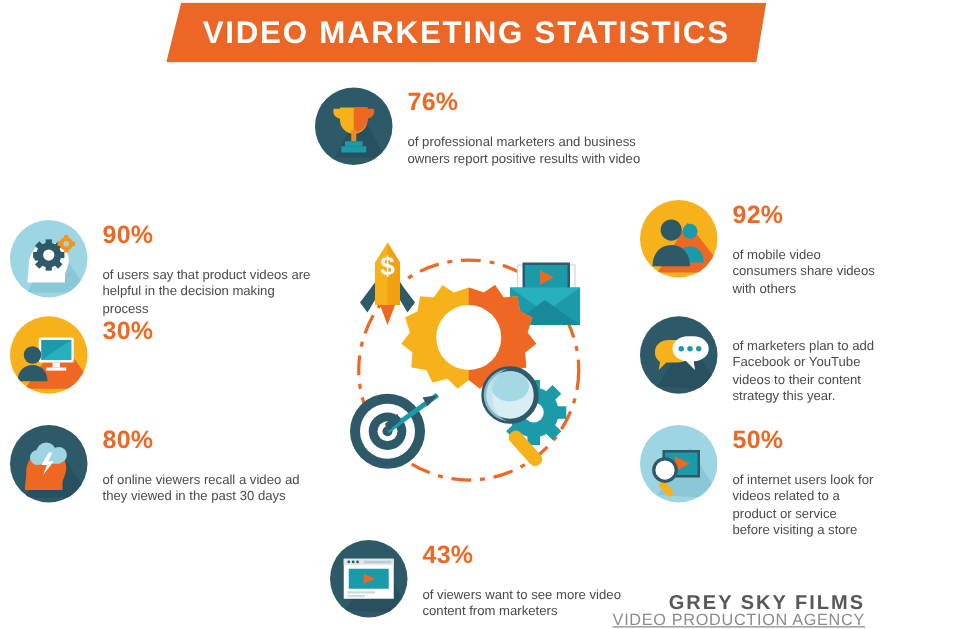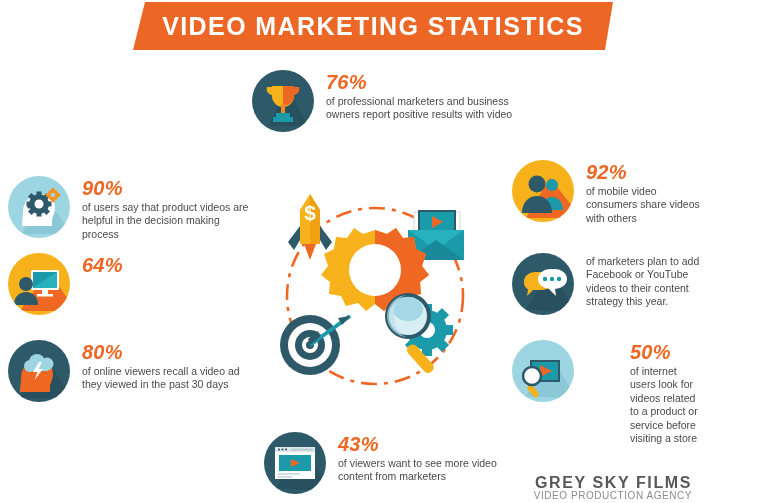--- a/index.html
+++ b/index.html
@@ -24,48 +24,49 @@
 
   
   .stat{position:absolute;display:flex;align-items:flex-start;}
   .icon-circle{
     width:62px;height:62px;border-radius:50%;
     flex:0 0 62px;position:relative;overflow:hidden;
   }
   .stat-text{margin-left:12px;padding-top:2px;}
   .pct{
     color:#ee6723;font-size:20px;font-weight:bold;line-height:20px;
-    margin-bottom:3px;letter-spacing:.2px;font-style:italic;
+    margin-bottom:3px;letter-spacing:.2px;
   }
   .desc{
     color:#4a4a4a;font-size:10.5px;line-height:13.4px;
     max-width:175px;
+    margin-top:16px;
   }
   .desc.wide{max-width:200px;}
 
   .s76{left:252px;top:70px;}
   .s90{left:8px;top:176px;justify-content:flex-end;}
   .s75{left:8px;top:253px;}
   .s80{left:8px;top:340px;}
   .s92{left:512px;top:160px;}
   .s46{left:512px;top:253px;}
-  .s50{left:512px;top:340px;gap:44px;}
+  .s50{left:512px;top:340px;}
   .s43{left:264px;top:432px;}
 
   
   .center-ill{position:absolute;left:262px;top:190px;width:230px;height:210px;}
 
   
   .logo{position:absolute;right:8px;bottom:3px;text-align:right;}
   .logo-main{
     color:#58585a;font-size:16px;font-weight:bold;letter-spacing:1.6px;
     line-height:17px;
   }
   .logo-sub{
-    color:#8b8b8d;font-size:10px;letter-spacing:.55px;line-height:9px;
+    color:#8b8b8d;font-size:13px;letter-spacing:.55px;line-height:9px;text-decoration:underline;
   }
 </style>
 </head>
 <body>
 
 <div id="infographic">
 
   <div class="banner">
     <span class="banner-text">VIDEO MARKETING STATISTICS</span>
   </div>
@@ -130,21 +131,21 @@
         <rect x="23" y="17" width="28" height="20" rx="1.5" fill="#ffffff"></rect>
         <rect x="25" y="19" width="24" height="16" fill="#1b9aaa"></rect>
         <path d="M25 35 L49 19 L49 35 Z" fill="#27b0bd"></path>
         <rect x="34" y="37" width="6" height="4" fill="#ffffff"></rect>
         <rect x="29" y="41" width="16" height="2.5" fill="#ffffff"></rect>
         <circle cx="18" cy="31" r="7" fill="#2e5968"></circle>
         <path d="M6 52 c0-8 5-13 12-13 s12 5 12 13 z" fill="#2e5968"></path>
       </svg>
     </div>
     <div class="stat-text">
-      <div class="pct">64%</div>
+      <div class="pct">30%</div>
     </div>
   </div>
 
   <div class="stat s80">
     <div class="icon-circle" style="background:#2e5968">
       <svg viewBox="0 0 62 62" width="62" height="62">
         <path d="M36 16 L58 48 L48 58 L12 58 Z" fill="#28505e"></path>
         <path d="M12 52 c0-6 1-9 1-14 0-11 8-18 17-18 9 0 15 6 15 14 0 6-3 9-3 13 l0 5 z" fill="#ee6723"></path>
         <g fill="#9ed5e3">
           <circle cx="29" cy="22" r="8"></circle>

